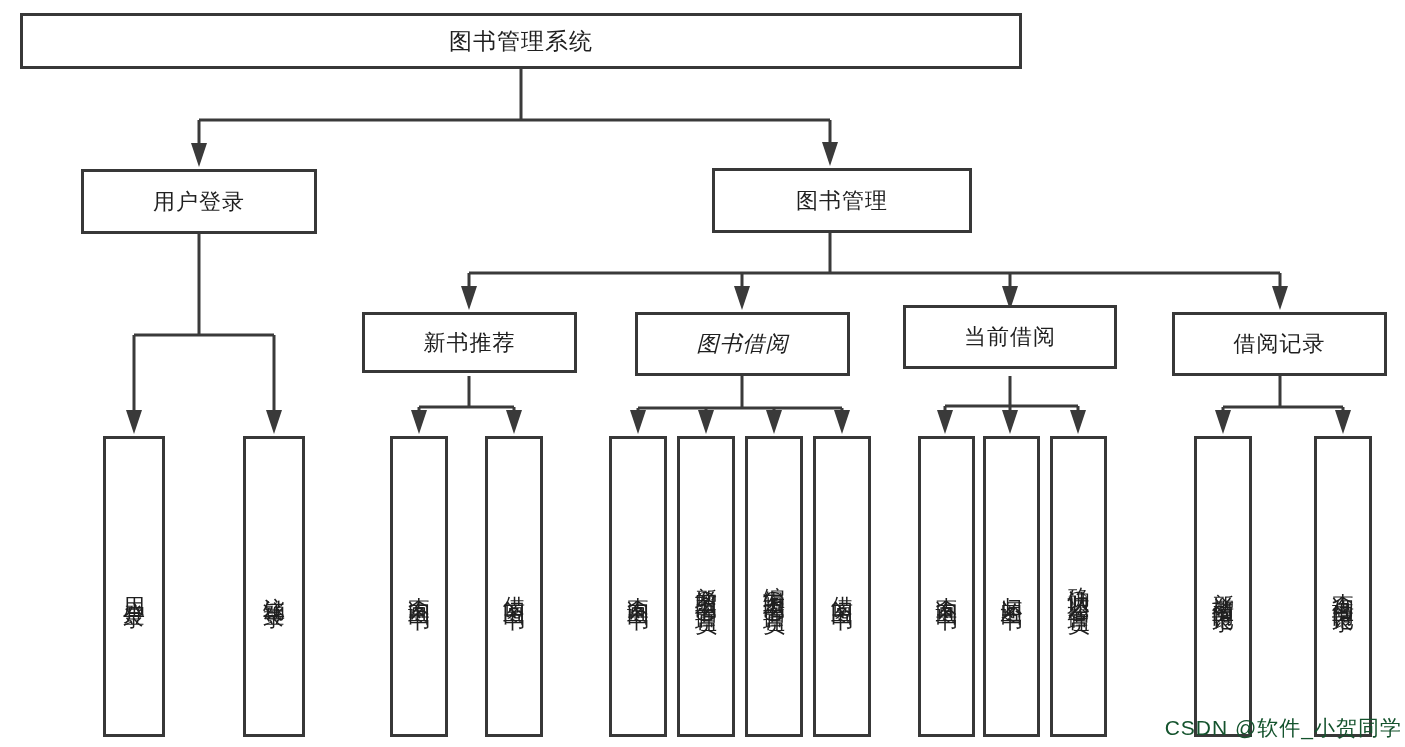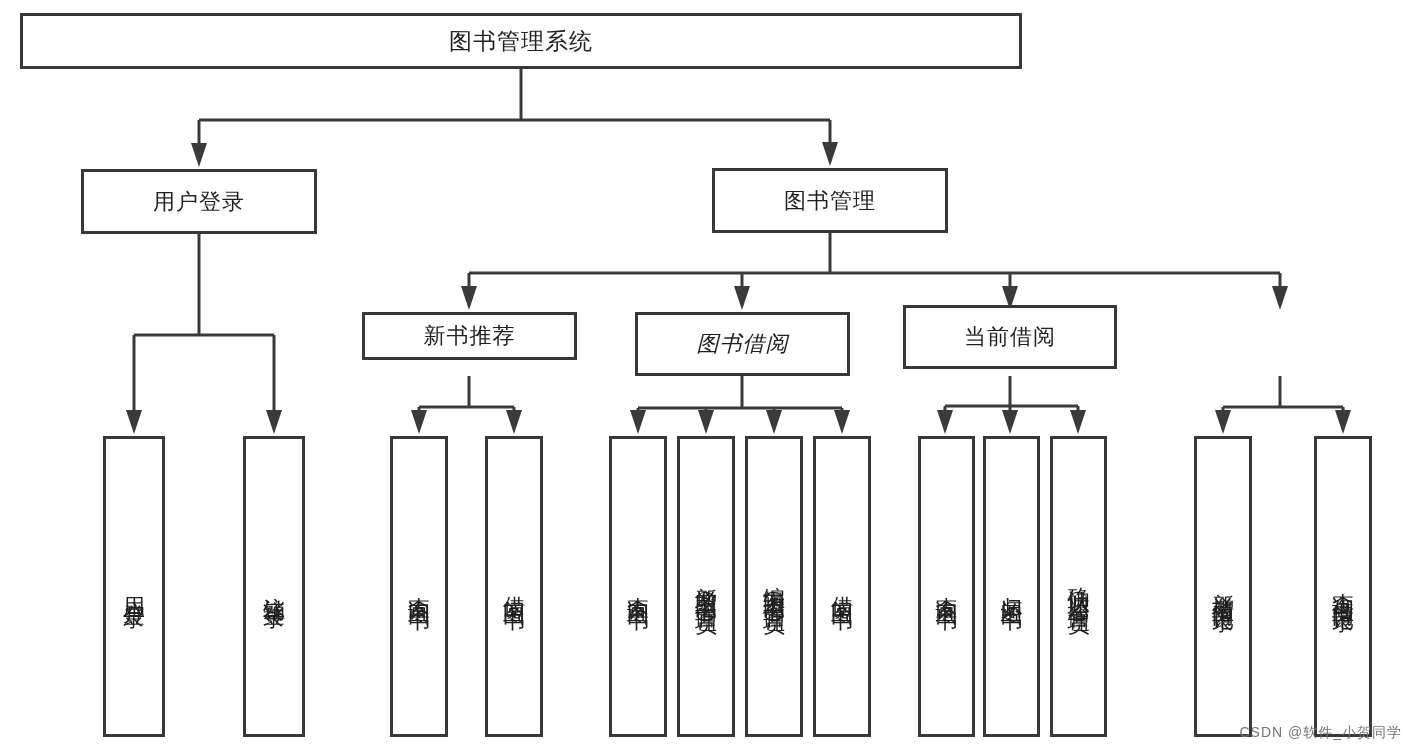--- a/index.html
+++ b/index.html
@@ -35,44 +35,44 @@
   .vbox {
     writing-mode: vertical-rl;
     text-orientation: mixed;
     font-size: 22px;
     letter-spacing: 4px;
     white-space: normal;
   }
   
   #b-root   { left: 20px;   top: 13px;  width: 1002px; height: 56px; }
   #b-login  { left: 81px;   top: 169px; width: 236px;  height: 65px; }
-  #b-mgmt   { left: 712px;  top: 168px; width: 236px;  height: 65px; }
-  #b-rec    { left: 362px;  top: 312px; width: 215px;  height: 48px; }
+  #b-mgmt   { left: 712px;  top: 168px; width: 260px;  height: 65px; }
+  #b-rec    { left: 362px;  top: 312px; width: 215px;  height: 61px; }
   #b-bor    { left: 635px;  top: 312px; width: 215px;  height: 64px; font-style: italic; }
   #b-cur    { left: 903px;  top: 305px; width: 214px;  height: 64px; }
   #b-log    { left: 1172px; top: 312px; width: 215px;  height: 64px; }
   #b-u1 { left: 103px;  top: 436px; width: 62px; height: 301px; }
   #b-u2 { left: 243px;  top: 436px; width: 62px; height: 301px; }
   #b-r1 { left: 390px;  top: 436px; width: 58px; height: 301px; }
   #b-r2 { left: 485px;  top: 436px; width: 58px; height: 301px; }
   #b-b1 { left: 609px;  top: 436px; width: 58px; height: 301px; }
   #b-b2 { left: 677px;  top: 436px; width: 58px; height: 301px; }
   #b-b3 { left: 745px;  top: 436px; width: 58px; height: 301px; }
   #b-b4 { left: 813px;  top: 436px; width: 58px; height: 301px; }
   #b-c1 { left: 918px;  top: 436px; width: 57px; height: 301px; }
   #b-c2 { left: 983px;  top: 436px; width: 57px; height: 301px; }
   #b-c3 { left: 1050px; top: 436px; width: 57px; height: 301px; }
   #b-j1 { left: 1194px; top: 436px; width: 58px; height: 301px; }
   #b-j2 { left: 1314px; top: 436px; width: 58px; height: 301px; }
   .watermark {
     position: absolute;
     right: 3px;
     bottom: 5px;
-    font-size: 14px;
-    color: #737373;
+    font-size: 21px;
+    color: #14532d;
     letter-spacing: 1px;
   }
 </style>
 </head>
 <body>
 
 <div class="canvas">
 
   <svg class="connectors" viewBox="0 0 1405 747" xmlns="http://www.w3.org/2000/svg">
     <path d="M521 69V120 M199 120H830 M199 120V146 M830 120V146
@@ -92,20 +92,21 @@
   </svg>
 
   <div class="box root-box" id="b-root">图书管理系统</div>
 
   <div class="box" id="b-login">用户登录</div>
   <div class="box" id="b-mgmt">图书管理</div>
 
   <div class="box" id="b-rec">新书推荐</div>
   <div class="box" id="b-bor">图书借阅</div>
   <div class="box" id="b-cur">当前借阅</div>
+  <div class="box" id="b-log">借阅记录</div>
 
   <div class="box vbox" id="b-u1">用户登录</div>
   <div class="box vbox" id="b-u2">注销登录</div>
 
   <div class="box vbox" id="b-r1">查询图书</div>
   <div class="box vbox" id="b-r2">借阅图书</div>
 
   <div class="box vbox" id="b-b1">查询图书</div>
   <div class="box vbox" id="b-b2">新增图书（管理员）</div>
   <div class="box vbox" id="b-b3">编辑图书（管理员）</div>

